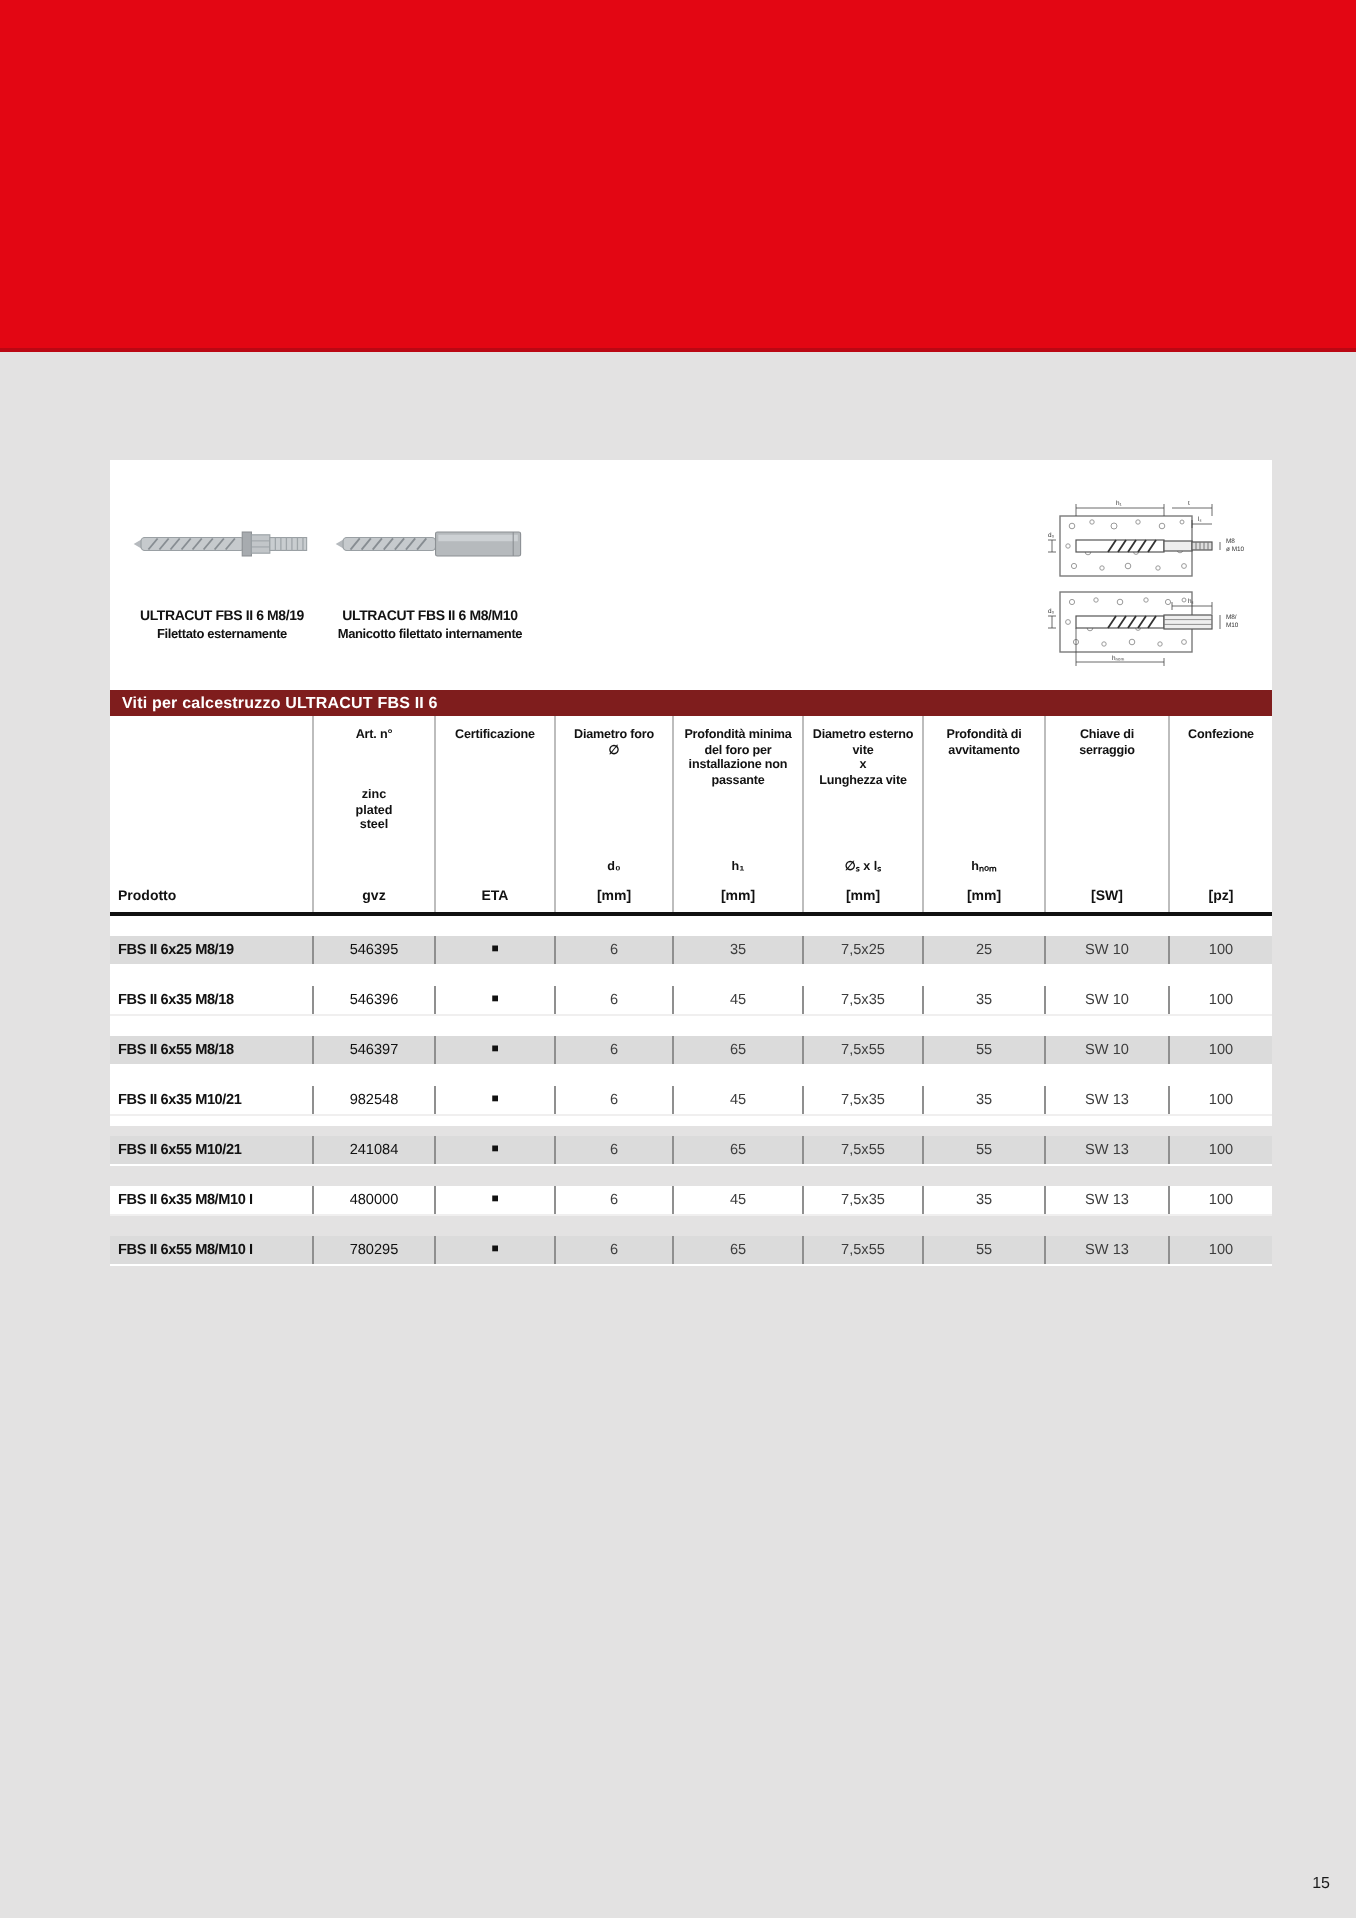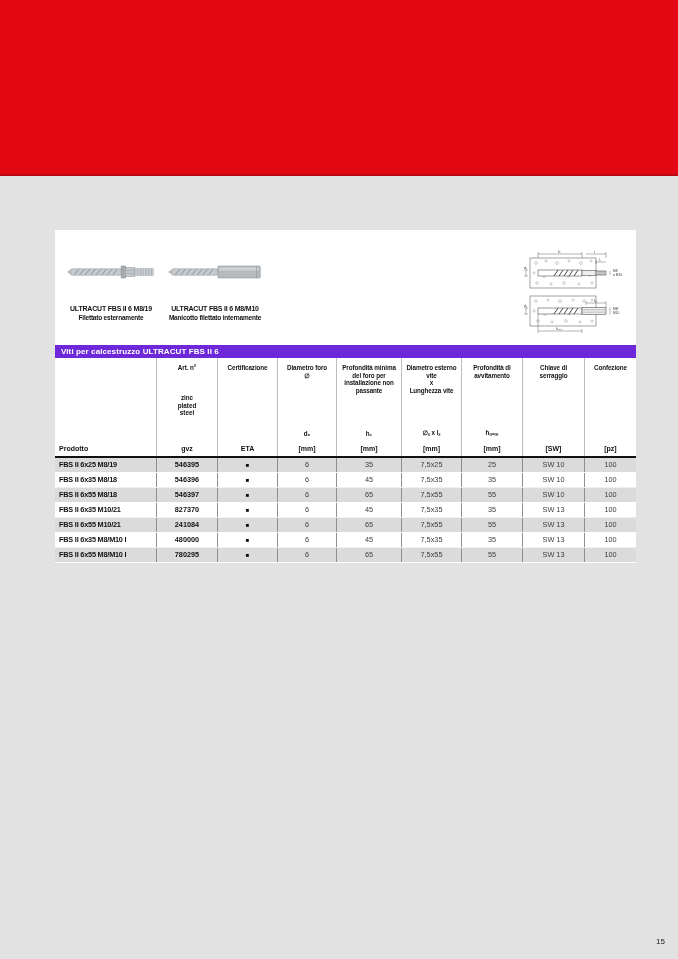--- a/index.html
+++ b/index.html
@@ -22,21 +22,21 @@
   .fig1{left:6px;width:100px;}
   .fig2{left:108px;width:104px;}
   .product-img{height:36px;display:flex;align-items:center;justify-content:center;}
   .product-name{font-size:7px;font-weight:bold;color:#121212;letter-spacing:-0.2px;margin-top:14px;line-height:9px;}
   .product-sub{font-size:6.5px;font-weight:bold;color:#121212;letter-spacing:-0.2px;line-height:9px;}
   
   .tech-drawing{position:absolute;right:8px;top:16px;width:104px;height:90px;}
   
   .section-bar{
     position:absolute;left:0;top:115px;width:581px;height:13px;
-    background:#6d28d9;color:#ffffff;font-size:8px;font-weight:bold;
+    background:#7f1d1d;color:#ffffff;font-size:8px;font-weight:bold;
     line-height:13px;padding-left:6px;box-sizing:border-box;letter-spacing:0.1px;
   }
   
   .thead,.trow{
     display:grid;
     grid-template-columns:102px 61px 60px 59px 65px 60px 61px 62px 51px;
     box-sizing:border-box;
   }
   .thead{
     position:absolute;left:0;top:128px;width:581px;height:100px;
@@ -46,31 +46,31 @@
     position:relative;box-sizing:border-box;border-right:1px solid #bdbdbd;
     font-weight:bold;color:#121212;text-align:center;
   }
   .hcell:last-child{border-right:none;}
   .h-title{font-size:6.3px;line-height:7.5px;padding:6px 3px 0 3px;letter-spacing:-0.1px;}
   .h-zinc{position:absolute;top:36px;left:0;right:0;font-size:6.3px;line-height:7.5px;white-space:pre-line;}
   .h-sym{position:absolute;bottom:19px;left:0;right:0;font-size:6.3px;}
   .h-unit{position:absolute;bottom:4px;left:0;right:0;font-size:7px;}
   .h-unit.left{text-align:left;padding-left:4px;}
   .tbody{position:absolute;left:0;top:228px;width:581px;}
-  .trow{width:581px;height:15px;}
+  .trow{width:581px;height:15px;margin-top:10px;}
   .trow:nth-child(odd){background:#dbdbdb;border-bottom:1px solid #ffffff;}
   .trow:nth-child(even){background:#ffffff;border-bottom:1px solid #f0efef;}
   .tcell{
     box-sizing:border-box;border-right:1px solid #8f8f8f;
     font-size:7.3px;line-height:14px;text-align:center;color:#3d3d3d;
     overflow:hidden;white-space:nowrap;
   }
   .tcell:last-child{border-right:none;}
   .tcell.prod{font-weight:bold;color:#111111;text-align:left;padding-left:4px;letter-spacing:-0.2px;}
-  .tcell.art{font-weight:bold;color:#111111;}
+  .tcell.art{font-weight:normal;color:#111111;}
   .tcell.cert{font-size:6px;color:#111111;}
   .page-number{
     position:absolute;right:13px;bottom:13px;
     font-size:8px;font-weight:normal;color:#1a1a1a;
   }
   .dimtext{font-size:3.2px;fill:#333;font-family:"Liberation Sans",sans-serif;}
 </style>
 </head>
 <body>
 
@@ -328,21 +328,21 @@
       <div class="tcell cert">■</div>
       <div class="tcell">6</div>
       <div class="tcell">65</div>
       <div class="tcell">7,5x55</div>
       <div class="tcell">55</div>
       <div class="tcell">SW 10</div>
       <div class="tcell">100</div>
     </div>
     <div class="trow">
       <div class="tcell prod">FBS II 6x35 M10/21</div>
-      <div class="tcell art">827370</div>
+      <div class="tcell art">982548</div>
       <div class="tcell cert">■</div>
       <div class="tcell">6</div>
       <div class="tcell">45</div>
       <div class="tcell">7,5x35</div>
       <div class="tcell">35</div>
       <div class="tcell">SW 13</div>
       <div class="tcell">100</div>
     </div>
     <div class="trow">
       <div class="tcell prod">FBS II 6x55 M10/21</div>

